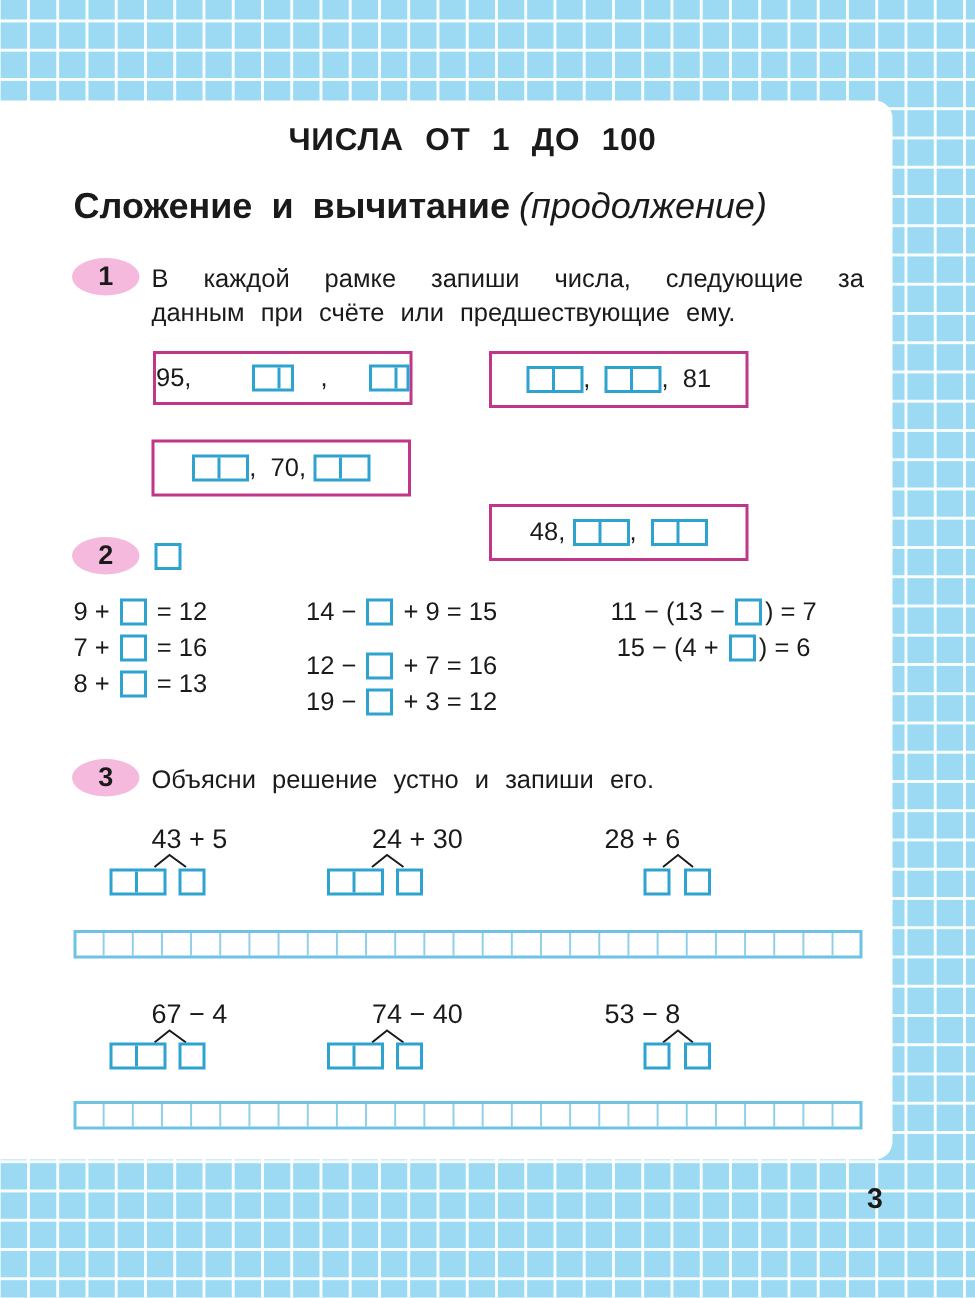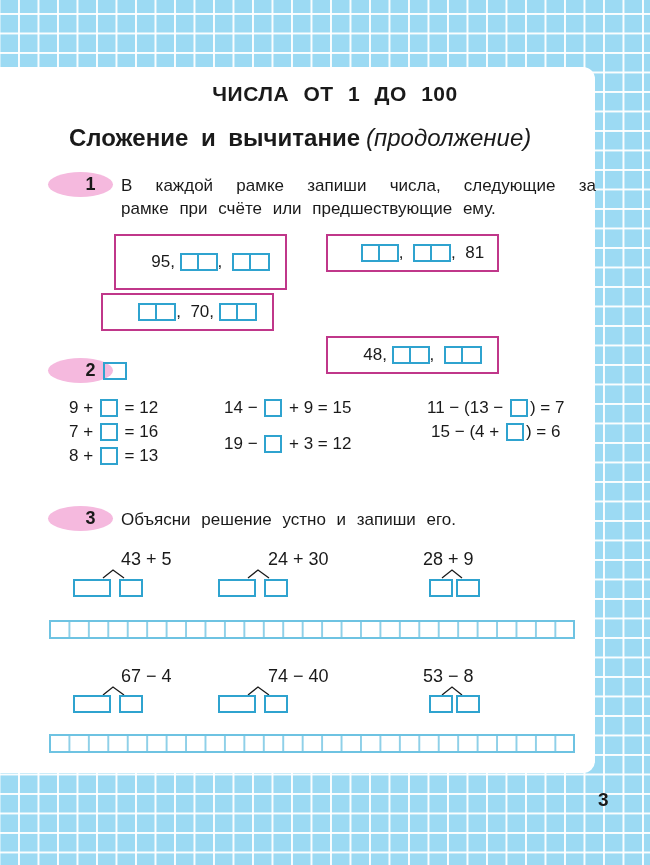--- a/index.html
+++ b/index.html
@@ -11,21 +11,21 @@
       linear-gradient(to bottom, rgba(255,255,255,0.95) 0, rgba(255,255,255,0.95) 2px, transparent 2px);
     background-size: 19.5px 19.5px, 19.5px 19.5px;
     background-position: 18px 0, 0 13px;
     font-family: "Liberation Sans", "DejaVu Sans", sans-serif;
     color: #1a1a1a;
   }
   .card {
     position: absolute; left: 0; top: 67px; width: 595px; height: 706px;
     background: #ffffff; border-radius: 0 12px 12px 0;
   }
-  .abs { position: absolute; padding-left: 20px; }
+  .abs { position: absolute; }
   .title {
     left: 0; width: 630px; top: 82px; text-align: center;
     font-weight: bold; font-size: 21px; letter-spacing: 0.5px; word-spacing: 8px;
   }
   .subtitle { left: 49px; top: 124px; font-size: 24px; font-weight: bold; word-spacing: 6px; }
   .subtitle .it { font-style: italic; font-weight: normal; margin-left: 6px; word-spacing: 2px; }
   .badge {
     width: 45px; height: 25px; border-radius: 50%; background: #f5b9de;
     display: flex; align-items: center; justify-content: center;
     font-weight: bold; font-size: 18px;
@@ -62,23 +62,23 @@
 </head>
 <body>
 
 <div class="card"></div>
 
 <div class="abs title">ЧИСЛА ОТ 1 ДО 100</div>
 <div class="abs subtitle"><span>Сложение и вычитание</span><span class="it">(продолжение)</span></div>
 
 <div class="abs badge" style="left:48px;top:172px;">1</div>
 <div class="abs text" style="left:101px;top:174px;width:475px;text-align:justify;text-align-last:justify;">В каждой рамке запиши числа, следующие за</div>
-<div class="abs text" style="left:101px;top:197px;">рамке при счёте или предшествующие ему.</div>
+<div class="abs text" style="left:101px;top:197px;">данным при счёте или предшествующие ему.</div>
 
-<div class="abs frame" style="left:114px;top:234px;width:173px;height:56px;">
+<div class="abs frame" style="left:102px;top:234px;width:173px;height:36px;gap:18px;">
   <span class="t">95,</span>
     <span class="t"> </span>
   <span class="cell2"></span>
     <span class="t">,  </span>
   <span class="cell2"></span>
 </div>
 <div class="abs frame" style="left:326px;top:234px;width:173px;height:38px;">
   <span class="cell2"></span>
     <span class="t">,  </span>
   <span class="cell2"></span>
@@ -103,20 +103,21 @@
 <div class="abs badge" style="left:48px;top:358px;">2</div>
 <span class="abs cell1" style="left:103px;top:362px;"></span>
 
 <div class="abs" style="left:49px;top:397px;">
   <div class="eq" style="margin-bottom:2px;"><span>9 + </span><span class="cell1"></span><span> = 12</span></div>
   <div class="eq" style="margin-bottom:2px;"><span>7 + </span><span class="cell1"></span><span> = 16</span></div>
   <div class="eq"><span>8 + </span><span class="cell1"></span><span> = 13</span></div>
 </div>
 <div class="abs" style="left:204px;top:397px;">
   <div class="eq" style="margin-bottom:14px;"><span>14 − </span><span class="cell1"></span><span> + 9 = 15</span></div>
+  <div class="eq" style="margin-bottom:2px;"><span>12 − </span><span class="cell1"></span><span> + 7 = 16</span></div>
   <div class="eq"><span>19 − </span><span class="cell1"></span><span> + 3 = 12</span></div>
 </div>
 <div class="abs" style="left:407px;top:397px;">
   <div class="eq" style="margin-bottom:2px;"><span>11 − (13 − </span><span class="cell1"></span><span>) = 7</span></div>
   <div class="eq" style="margin-bottom:2px;justify-content:center;"><span>15 − (4 + </span><span class="cell1"></span><span>) = 6</span></div>
 </div>
 
 <div class="abs badge" style="left:48px;top:506px;">3</div>
 <div class="abs text" style="left:101px;top:508px;text-align:center;">Объясни решение устно и запиши его.</div>
 
@@ -127,21 +128,21 @@
 <span class="abs cell2" style="left:73px;top:579px;"></span>
 <span class="abs cell1" style="left:119px;top:579px;"></span>
 
 <div class="abs expr" style="left:248px;top:549px;">24 + 30</div>
 <svg class="split" style="left:245px;top:567px;" width="40" height="12">
     <polyline points="3,11 13,3 24,11" fill="none" stroke="#1a1a1a" stroke-width="1.3"></polyline>
   </svg>
 <span class="abs cell2" style="left:218px;top:579px;"></span>
 <span class="abs cell1" style="left:264px;top:579px;"></span>
 
-<div class="abs expr" style="left:403px;top:549px;">28 + 9</div>
+<div class="abs expr" style="left:403px;top:549px;">28 + 6</div>
 <svg class="split" style="left:440px;top:567px;" width="40" height="12">
     <polyline points="2,11 12,3 22,11" fill="none" stroke="#1a1a1a" stroke-width="1.3"></polyline>
   </svg>
 <span class="abs cell1" style="left:429px;top:579px;"></span>
 <span class="abs cell1" style="left:456px;top:579px;"></span>
 
 <div class="abs strip" style="top:620px;"></div>
 
 <div class="abs expr" style="left:101px;top:666px;">67 − 4</div>
 <svg class="split" style="left:100px;top:684px;" width="40" height="12">

